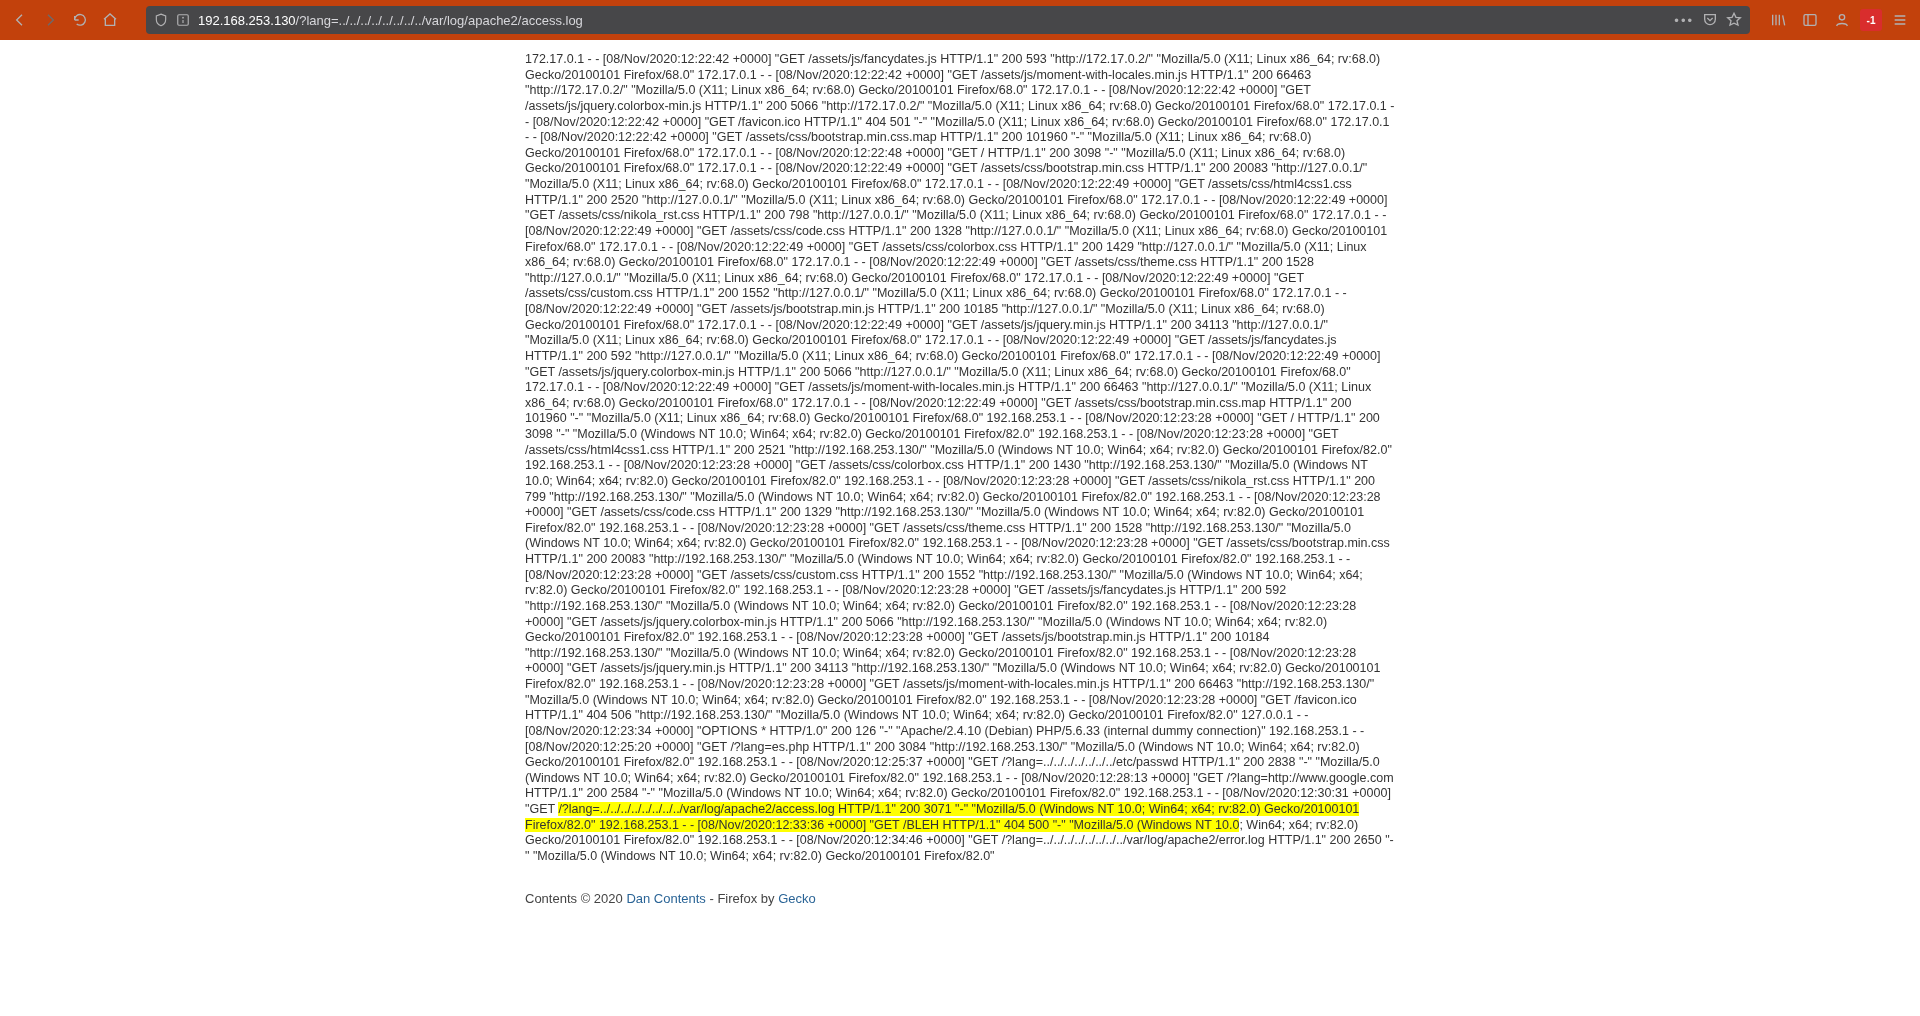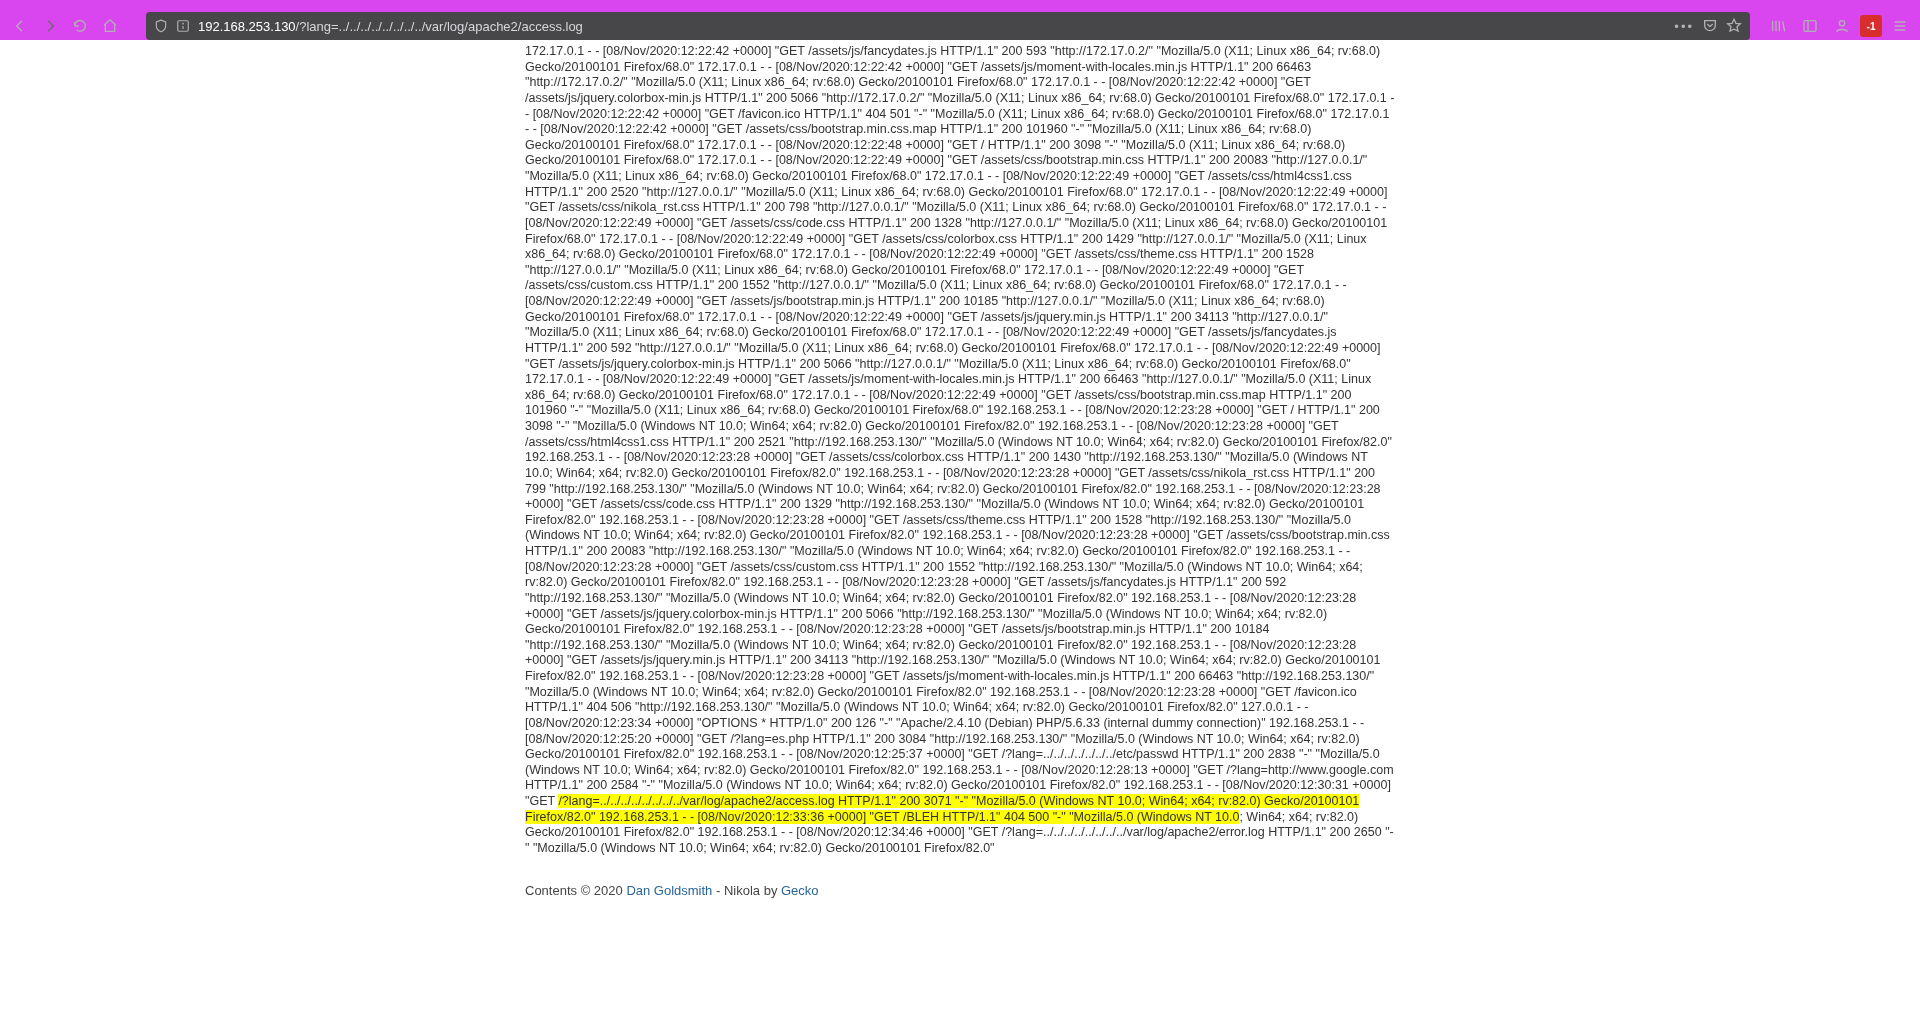--- a/index.html
+++ b/index.html
@@ -1,30 +1,30 @@
 <!DOCTYPE html>
 <html><head>
 <meta charset="utf-8">
 <style>
   html,body{margin:0;padding:0;width:1920px;height:1016px;font-family:"Segoe UI",Arial,sans-serif;background:#fff;overflow:hidden}
   
-  .chrome{height:40px;background:#d946ef;display:flex;align-items:flex-end;color:#b1b1b3;font-size:13px}
+  .chrome{height:40px;background:#c2410c;display:flex;align-items:center;color:#b1b1b3;font-size:13px}
   .nav-btns{display:flex;align-items:center;gap:2px;padding:0 6px}
   .nav-btn{width:28px;height:28px;border-radius:4px;display:flex;align-items:center;justify-content:center;cursor:pointer}
   .nav-btn svg{width:16px;height:16px;stroke:#b1b1b3;fill:none;stroke-width:2}
   .nav-btn.disabled svg{stroke:#6a6a6f}
   .urlbar{flex:1;height:28px;background:#474749;border-radius:4px;margin:0 8px 0 16px;display:flex;align-items:center;padding:0 8px;gap:8px;min-width:0}
   .urlbar svg{flex:none}
   .url-text{flex:1;white-space:nowrap;overflow:hidden;color:#d7d7db;font-size:13px}
   .url-text .host{color:#fff}
   .right-icons{display:flex;align-items:center;gap:4px;padding:0 6px}
   .ext{width:22px;height:22px;background:#d92d2d;border-radius:3px;color:#fff;font-size:10px;display:flex;align-items:center;justify-content:center;font-weight:bold}
   
   .page{height:976px;overflow:auto;background:#fff}
-  .log-wrap{max-width:870px;margin:0 auto;padding:4px 0 20px 0}
+  .log-wrap{max-width:870px;margin:8px auto;padding:4px 0 20px 0}
   .log{font-family:Arial,sans-serif;font-size:12.5px;line-height:1.25;color:#333;word-wrap:break-word}
   .log .hl{background:#ffff00}
   .footer{max-width:870px;margin:26px auto 0 auto;font-size:13px;color:#444;padding-bottom:40px}
   .footer a{color:#2a6496;text-decoration:none}
 </style>
 </head>
 <body>
 
 <div class="chrome">
   <div class="nav-btns">
@@ -96,16 +96,16 @@
           <path d="M4 6h16M4 12h16M4 18h16" stroke="#b1b1b3" stroke-width="2"></path>
         </svg>
     </div>
   </div>
 </div>
 
 <div class="page">
   <div class="log-wrap">
     <div class="log" id="log">172.17.0.1 - - [08/Nov/2020:12:22:42 +0000] "GET /assets/js/fancydates.js HTTP/1.1" 200 593 "http://172.17.0.2/" "Mozilla/5.0 (X11; Linux x86_64; rv:68.0) Gecko/20100101 Firefox/68.0" 172.17.0.1 - - [08/Nov/2020:12:22:42 +0000] "GET /assets/js/moment-with-locales.min.js HTTP/1.1" 200 66463 "http://172.17.0.2/" "Mozilla/5.0 (X11; Linux x86_64; rv:68.0) Gecko/20100101 Firefox/68.0" 172.17.0.1 - - [08/Nov/2020:12:22:42 +0000] "GET /assets/js/jquery.colorbox-min.js HTTP/1.1" 200 5066 "http://172.17.0.2/" "Mozilla/5.0 (X11; Linux x86_64; rv:68.0) Gecko/20100101 Firefox/68.0" 172.17.0.1 - - [08/Nov/2020:12:22:42 +0000] "GET /favicon.ico HTTP/1.1" 404 501 "-" "Mozilla/5.0 (X11; Linux x86_64; rv:68.0) Gecko/20100101 Firefox/68.0" 172.17.0.1 - - [08/Nov/2020:12:22:42 +0000] "GET /assets/css/bootstrap.min.css.map HTTP/1.1" 200 101960 "-" "Mozilla/5.0 (X11; Linux x86_64; rv:68.0) Gecko/20100101 Firefox/68.0" 172.17.0.1 - - [08/Nov/2020:12:22:48 +0000] "GET / HTTP/1.1" 200 3098 "-" "Mozilla/5.0 (X11; Linux x86_64; rv:68.0) Gecko/20100101 Firefox/68.0" 172.17.0.1 - - [08/Nov/2020:12:22:49 +0000] "GET /assets/css/bootstrap.min.css HTTP/1.1" 200 20083 "http://127.0.0.1/" "Mozilla/5.0 (X11; Linux x86_64; rv:68.0) Gecko/20100101 Firefox/68.0" 172.17.0.1 - - [08/Nov/2020:12:22:49 +0000] "GET /assets/css/html4css1.css HTTP/1.1" 200 2520 "http://127.0.0.1/" "Mozilla/5.0 (X11; Linux x86_64; rv:68.0) Gecko/20100101 Firefox/68.0" 172.17.0.1 - - [08/Nov/2020:12:22:49 +0000] "GET /assets/css/nikola_rst.css HTTP/1.1" 200 798 "http://127.0.0.1/" "Mozilla/5.0 (X11; Linux x86_64; rv:68.0) Gecko/20100101 Firefox/68.0" 172.17.0.1 - - [08/Nov/2020:12:22:49 +0000] "GET /assets/css/code.css HTTP/1.1" 200 1328 "http://127.0.0.1/" "Mozilla/5.0 (X11; Linux x86_64; rv:68.0) Gecko/20100101 Firefox/68.0" 172.17.0.1 - - [08/Nov/2020:12:22:49 +0000] "GET /assets/css/colorbox.css HTTP/1.1" 200 1429 "http://127.0.0.1/" "Mozilla/5.0 (X11; Linux x86_64; rv:68.0) Gecko/20100101 Firefox/68.0" 172.17.0.1 - - [08/Nov/2020:12:22:49 +0000] "GET /assets/css/theme.css HTTP/1.1" 200 1528 "http://127.0.0.1/" "Mozilla/5.0 (X11; Linux x86_64; rv:68.0) Gecko/20100101 Firefox/68.0" 172.17.0.1 - - [08/Nov/2020:12:22:49 +0000] "GET /assets/css/custom.css HTTP/1.1" 200 1552 "http://127.0.0.1/" "Mozilla/5.0 (X11; Linux x86_64; rv:68.0) Gecko/20100101 Firefox/68.0" 172.17.0.1 - - [08/Nov/2020:12:22:49 +0000] "GET /assets/js/bootstrap.min.js HTTP/1.1" 200 10185 "http://127.0.0.1/" "Mozilla/5.0 (X11; Linux x86_64; rv:68.0) Gecko/20100101 Firefox/68.0" 172.17.0.1 - - [08/Nov/2020:12:22:49 +0000] "GET /assets/js/jquery.min.js HTTP/1.1" 200 34113 "http://127.0.0.1/" "Mozilla/5.0 (X11; Linux x86_64; rv:68.0) Gecko/20100101 Firefox/68.0" 172.17.0.1 - - [08/Nov/2020:12:22:49 +0000] "GET /assets/js/fancydates.js HTTP/1.1" 200 592 "http://127.0.0.1/" "Mozilla/5.0 (X11; Linux x86_64; rv:68.0) Gecko/20100101 Firefox/68.0" 172.17.0.1 - - [08/Nov/2020:12:22:49 +0000] "GET /assets/js/jquery.colorbox-min.js HTTP/1.1" 200 5066 "http://127.0.0.1/" "Mozilla/5.0 (X11; Linux x86_64; rv:68.0) Gecko/20100101 Firefox/68.0" 172.17.0.1 - - [08/Nov/2020:12:22:49 +0000] "GET /assets/js/moment-with-locales.min.js HTTP/1.1" 200 66463 "http://127.0.0.1/" "Mozilla/5.0 (X11; Linux x86_64; rv:68.0) Gecko/20100101 Firefox/68.0" 172.17.0.1 - - [08/Nov/2020:12:22:49 +0000] "GET /assets/css/bootstrap.min.css.map HTTP/1.1" 200 101960 "-" "Mozilla/5.0 (X11; Linux x86_64; rv:68.0) Gecko/20100101 Firefox/68.0" 192.168.253.1 - - [08/Nov/2020:12:23:28 +0000] "GET / HTTP/1.1" 200 3098 "-" "Mozilla/5.0 (Windows NT 10.0; Win64; x64; rv:82.0) Gecko/20100101 Firefox/82.0" 192.168.253.1 - - [08/Nov/2020:12:23:28 +0000] "GET /assets/css/html4css1.css HTTP/1.1" 200 2521 "http://192.168.253.130/" "Mozilla/5.0 (Windows NT 10.0; Win64; x64; rv:82.0) Gecko/20100101 Firefox/82.0" 192.168.253.1 - - [08/Nov/2020:12:23:28 +0000] "GET /assets/css/colorbox.css HTTP/1.1" 200 1430 "http://192.168.253.130/" "Mozilla/5.0 (Windows NT 10.0; Win64; x64; rv:82.0) Gecko/20100101 Firefox/82.0" 192.168.253.1 - - [08/Nov/2020:12:23:28 +0000] "GET /assets/css/nikola_rst.css HTTP/1.1" 200 799 "http://192.168.253.130/" "Mozilla/5.0 (Windows NT 10.0; Win64; x64; rv:82.0) Gecko/20100101 Firefox/82.0" 192.168.253.1 - - [08/Nov/2020:12:23:28 +0000] "GET /assets/css/code.css HTTP/1.1" 200 1329 "http://192.168.253.130/" "Mozilla/5.0 (Windows NT 10.0; Win64; x64; rv:82.0) Gecko/20100101 Firefox/82.0" 192.168.253.1 - - [08/Nov/2020:12:23:28 +0000] "GET /assets/css/theme.css HTTP/1.1" 200 1528 "http://192.168.253.130/" "Mozilla/5.0 (Windows NT 10.0; Win64; x64; rv:82.0) Gecko/20100101 Firefox/82.0" 192.168.253.1 - - [08/Nov/2020:12:23:28 +0000] "GET /assets/css/bootstrap.min.css HTTP/1.1" 200 20083 "http://192.168.253.130/" "Mozilla/5.0 (Windows NT 10.0; Win64; x64; rv:82.0) Gecko/20100101 Firefox/82.0" 192.168.253.1 - - [08/Nov/2020:12:23:28 +0000] "GET /assets/css/custom.css HTTP/1.1" 200 1552 "http://192.168.253.130/" "Mozilla/5.0 (Windows NT 10.0; Win64; x64; rv:82.0) Gecko/20100101 Firefox/82.0" 192.168.253.1 - - [08/Nov/2020:12:23:28 +0000] "GET /assets/js/fancydates.js HTTP/1.1" 200 592 "http://192.168.253.130/" "Mozilla/5.0 (Windows NT 10.0; Win64; x64; rv:82.0) Gecko/20100101 Firefox/82.0" 192.168.253.1 - - [08/Nov/2020:12:23:28 +0000] "GET /assets/js/jquery.colorbox-min.js HTTP/1.1" 200 5066 "http://192.168.253.130/" "Mozilla/5.0 (Windows NT 10.0; Win64; x64; rv:82.0) Gecko/20100101 Firefox/82.0" 192.168.253.1 - - [08/Nov/2020:12:23:28 +0000] "GET /assets/js/bootstrap.min.js HTTP/1.1" 200 10184 "http://192.168.253.130/" "Mozilla/5.0 (Windows NT 10.0; Win64; x64; rv:82.0) Gecko/20100101 Firefox/82.0" 192.168.253.1 - - [08/Nov/2020:12:23:28 +0000] "GET /assets/js/jquery.min.js HTTP/1.1" 200 34113 "http://192.168.253.130/" "Mozilla/5.0 (Windows NT 10.0; Win64; x64; rv:82.0) Gecko/20100101 Firefox/82.0" 192.168.253.1 - - [08/Nov/2020:12:23:28 +0000] "GET /assets/js/moment-with-locales.min.js HTTP/1.1" 200 66463 "http://192.168.253.130/" "Mozilla/5.0 (Windows NT 10.0; Win64; x64; rv:82.0) Gecko/20100101 Firefox/82.0" 192.168.253.1 - - [08/Nov/2020:12:23:28 +0000] "GET /favicon.ico HTTP/1.1" 404 506 "http://192.168.253.130/" "Mozilla/5.0 (Windows NT 10.0; Win64; x64; rv:82.0) Gecko/20100101 Firefox/82.0" 127.0.0.1 - - [08/Nov/2020:12:23:34 +0000] "OPTIONS * HTTP/1.0" 200 126 "-" "Apache/2.4.10 (Debian) PHP/5.6.33 (internal dummy connection)" 192.168.253.1 - - [08/Nov/2020:12:25:20 +0000] "GET /?lang=es.php HTTP/1.1" 200 3084 "http://192.168.253.130/" "Mozilla/5.0 (Windows NT 10.0; Win64; x64; rv:82.0) Gecko/20100101 Firefox/82.0" 192.168.253.1 - - [08/Nov/2020:12:25:37 +0000] "GET /?lang=../../../../../../../etc/passwd HTTP/1.1" 200 2838 "-" "Mozilla/5.0 (Windows NT 10.0; Win64; x64; rv:82.0) Gecko/20100101 Firefox/82.0" 192.168.253.1 - - [08/Nov/2020:12:28:13 +0000] "GET /?lang=http://www.google.com HTTP/1.1" 200 2584 "-" "Mozilla/5.0 (Windows NT 10.0; Win64; x64; rv:82.0) Gecko/20100101 Firefox/82.0" 192.168.253.1 - - [08/Nov/2020:12:30:31 +0000] "GET <span class="hl">/?lang=../../../../../../../../var/log/apache2/access.log HTTP/1.1" 200 3071 "-" "Mozilla/5.0 (Windows NT 10.0; Win64; x64; rv:82.0) Gecko/20100101 Firefox/82.0" 192.168.253.1 - - [08/Nov/2020:12:33:36 +0000] "GET /BLEH HTTP/1.1" 404 500 "-" "Mozilla/5.0 (Windows NT 10.0</span>; Win64; x64; rv:82.0) Gecko/20100101 Firefox/82.0" 192.168.253.1 - - [08/Nov/2020:12:34:46 +0000] "GET /?lang=../../../../../../../../var/log/apache2/error.log HTTP/1.1" 200 2650 "-" "Mozilla/5.0 (Windows NT 10.0; Win64; x64; rv:82.0) Gecko/20100101 Firefox/82.0"</div>
     <div class="footer">
-      <span>Contents © 2020 </span><a href="#">Dan Goldsmith</a><span> - Nikola by </span><a href="#">Gecko</a>
+      <span>Contents © 2020 </span><a href="#">Dan Contents</a><span> - Firefox by </span><a href="#">Gecko</a>
     </div>
   </div>
 </div>
 
 </body></html>

